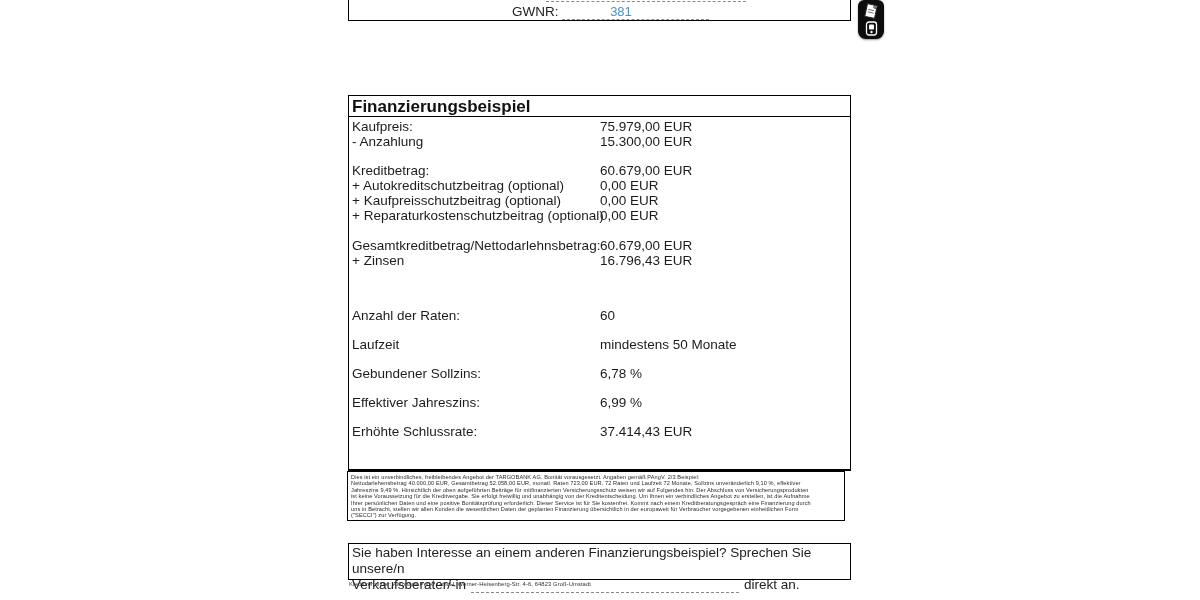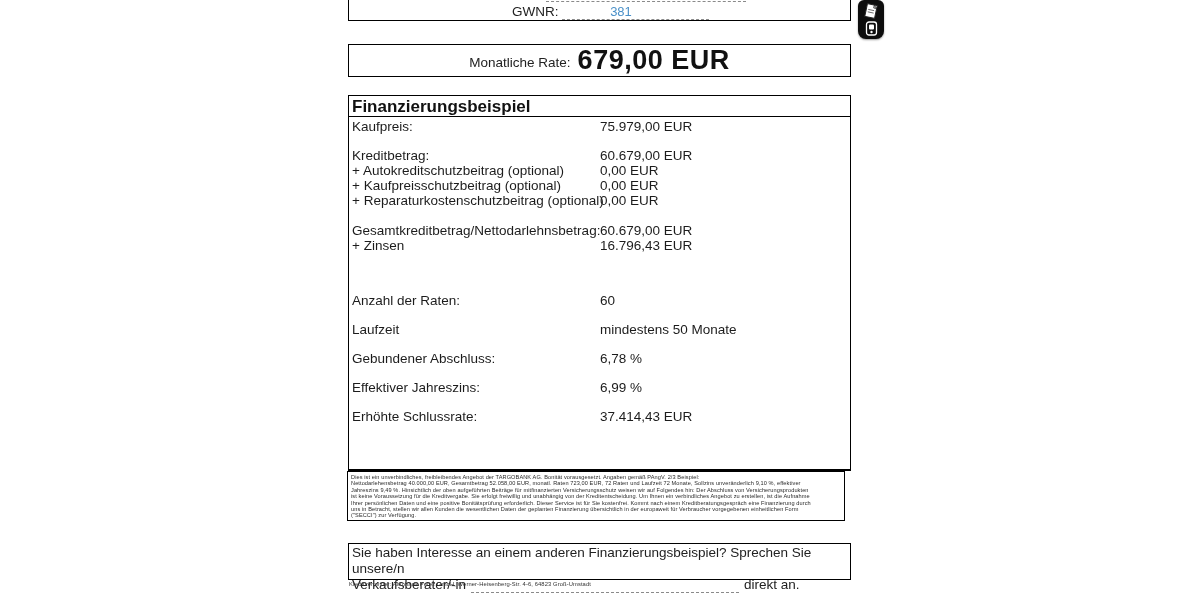--- a/index.html
+++ b/index.html
@@ -107,32 +107,32 @@
 
   <div class="gwnr-box">
     <div class="truncated-underline"></div>
     <div class="truncated-blue"></div>
     <div class="gwnr-row">
       <span class="gwnr-label">GWNR:</span>
       <span class="gwnr-field">381</span>
     </div>
   </div>
 
-  <div class="rate-box">
-    <span class="rate-label">Monatliche Rate:</span>
-    <span class="rate-value">679,00 EUR</span>
-  </div>
 
   <div class="fin-box">
     <div class="fin-title">Finanzierungsbeispiel</div>
 
     <div class="f-row bold" style="margin-top:2px;">
       <span class="lbl">Kaufpreis:</span>
       <span class="val">75.979,00 EUR</span>
     </div>
+    <div class="f-row">
+      <span class="lbl">- Anzahlung</span>
+      <span class="val">15.300,00 EUR</span>
+    </div>
 
     <div class="f-row bold gap14">
       <span class="lbl">Kreditbetrag:</span>
       <span class="val">60.679,00 EUR</span>
     </div>
     <div class="f-row">
       <span class="lbl">+ Autokreditschutzbeitrag (optional)</span>
       <span class="val">0,00 EUR</span>
     </div>
     <div class="f-row">
@@ -156,21 +156,21 @@
 
     <div class="f-row gap40">
       <span class="lbl">Anzahl der Raten:</span>
       <span class="val">60</span>
     </div>
     <div class="f-row gap14">
       <span class="lbl">Laufzeit</span>
       <span class="val">mindestens 50 Monate</span>
     </div>
     <div class="f-row gap14">
-      <span class="lbl">Gebundener Abschluss:</span>
+      <span class="lbl">Gebundener Sollzins:</span>
       <span class="val">6,78 %</span>
     </div>
     <div class="f-row gap14">
       <span class="lbl">Effektiver Jahreszins:</span>
       <span class="val">6,99 %</span>
     </div>
     <div class="f-row gap14">
       <span class="lbl">Erhöhte Schlussrate:</span>
       <span class="val">37.414,43 EUR</span>
     </div>

